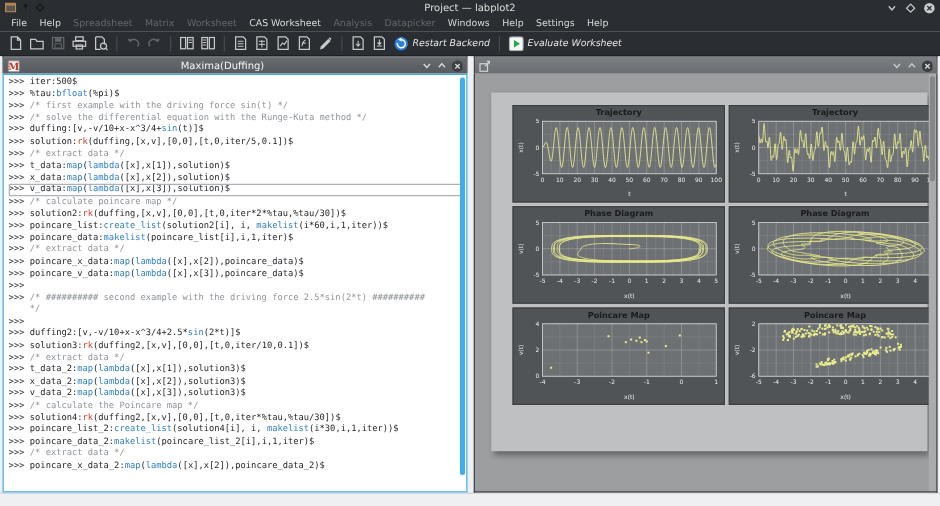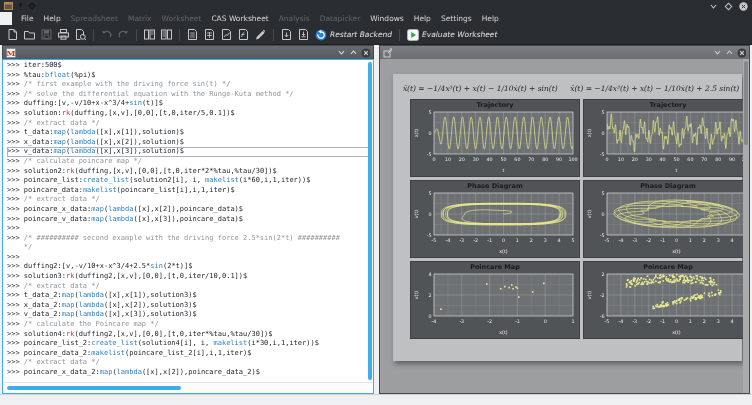--- a/index.html
+++ b/index.html
@@ -5,21 +5,21 @@
   html,body{margin:0;padding:0;}
   body{width:752px;height:405px;overflow:hidden;font-family:"DejaVu Sans",sans-serif;
        background:#eff0f1;-webkit-font-smoothing:antialiased;}
   
   .titlebar{height:12px;background:#2a2d31;display:flex;align-items:center;color:#dcdddd;
             font-size:8px;padding:0 4px;position:relative;}
   .titlebar .tb-left{display:flex;gap:4px;align-items:center;}
   .titlebar .tb-title{position:absolute;left:0;right:0;text-align:center;pointer-events:none;}
   .titlebar .tb-right{margin-left:auto;display:flex;gap:6px;align-items:center;}
   .menubar{height:13px;background:#2a2d31;display:flex;align-items:center;font-size:7.5px;
-           color:#d7d9da;padding-left:4px;margin-left:12px;}
+           color:#d7d9da;padding-left:4px;}
   .menu-item{padding:0 5px;cursor:default;}
   .menu-item.disabled{color:#63676b;}
   .toolbar{height:19px;background:#2a2d31;display:flex;align-items:center;padding-left:4px;
            border-bottom:1px solid #1e2124;}
   .tb-icon{width:15px;height:15px;display:inline-flex;align-items:center;justify-content:center;margin:0 1px;}
   .tb-sep{width:1px;height:12px;background:#46494d;margin:0 4px;}
   .tb-btn{display:flex;align-items:center;gap:3px;color:#e4e5e6;font-size:7.5px;margin:0 3px;font-style:italic;}
   
   .main{height:349px;display:flex;padding:0 2px;gap:5px;background:#eff0f1;}
   .panel{display:flex;flex-direction:column;height:100%;}
@@ -27,21 +27,21 @@
   .panel-right{flex:1;min-width:0;}
   .panel-header{height:14px;display:flex;align-items:center;padding:0 3px;font-size:8px;
                 border:1px solid #44484b;border-bottom:none;box-sizing:border-box;position:relative;}
   .panel-header.active{background:linear-gradient(#686c70,#565a5e);color:#f4f4f4;}
   .panel-header.inactive{background:linear-gradient(#7b7f83,#6a6e72);color:#aeb1b3;}
   .ph-title{position:absolute;left:20px;right:40px;text-align:center;white-space:nowrap;
             overflow:hidden;pointer-events:none;}
   .ph-buttons{margin-left:auto;display:flex;gap:3px;align-items:center;}
   .ph-btn{width:9px;height:9px;display:inline-flex;}
   
-  .console-wrap{flex:1;display:flex;flex-direction:column;border:1px solid #3daee9;
+  .console-wrap{flex:1;display:flex;border:1px solid #3daee9;
                 background:#ffffff;position:relative;min-height:0;box-sizing:border-box;}
   .console{flex:1;overflow:hidden;font-family:"DejaVu Sans Mono",monospace;font-size:7px;
            line-height:9.6px;padding:1px 3px 0 4px;white-space:pre;color:#1d2024;}
   .cline{height:9.6px;}
   .cline.boxed{outline:1px solid #aeb2b6;outline-offset:-1px;}
   .c-p{color:#2b2f33;}
   .c-n{color:#1d2024;}
   .c-f{color:#2e7fc1;}
   .c-r{color:#cf3a27;}
   .c-c{color:#90959a;}
@@ -83,20 +83,21 @@
           <path d="M3.5,0.5 L5.5,2.5 L4,4 L3.5,7.5 L3,4 L1.5,2.5 Z" fill="#17191b"></path>
         </svg>
     </span>
     <span>
       <svg width="8" height="8">
           <circle cx="4" cy="4" r="2.2" fill="none" stroke="#17191b" stroke-width="1.2"></circle>
           <path d="M4,0.4 V2 M4,6 V7.6 M0.4,4 H2 M6,4 H7.6" stroke="#17191b" stroke-width="1"></path>
         </svg>
     </span>
   </div>
+  <div class="tb-title">Project — labplot2</div>
   <div class="tb-right">
     <span class="ph-btn">
       <svg width="9" height="9">
           <path d="M2,3 L4.5,6 L7,3" fill="none" stroke="#c4c6c8" stroke-width="1.1"></path>
         </svg>
     </span>
     <span class="ph-btn">
       <svg width="9" height="9">
           <rect x="2.2" y="2.2" width="4.6" height="4.6" fill="none" stroke="#c4c6c8" stroke-width="1" transform="rotate(45 4.5 4.5)"></rect>
         </svg>
@@ -252,20 +253,21 @@
 <div class="main">
 
   <div class="panel panel-left">
     <div class="panel-header active">
       <span>
         <svg width="10" height="10">
             <rect x="0.5" y="0.5" width="9" height="9" rx="1" fill="#f2f2f2" stroke="#888"></rect>
             <text x="5" y="8" text-anchor="middle" font-size="8" font-family="DejaVu Serif,serif" font-weight="bold" fill="#c0392b">M</text>
           </svg>
       </span>
+      <span class="ph-title">Maxima(Duffing)</span>
       <span class="ph-buttons">
         <span class="ph-btn">
           <svg width="9" height="9">
               <path d="M2,3.2 L4.5,6 L7,3.2" fill="none" stroke="#dadbdc" stroke-width="1.1"></path>
             </svg>
         </span>
         <span class="ph-btn">
           <svg width="9" height="9">
               <path d="M2,5.8 L4.5,3 L7,5.8" fill="none" stroke="#dadbdc" stroke-width="1.1"></path>
             </svg>
@@ -311,24 +313,20 @@
         <span class="ph-btn">
           <svg width="10" height="10">
               <circle cx="5" cy="5" r="4.6" fill="#3a3e41"></circle>
               <path d="M3.2,3.2 L6.8,6.8 M6.8,3.2 L3.2,6.8" stroke="#d7d8d9" stroke-width="1.1"></path>
             </svg>
         </span>
       </span>
     </div>
     <div class="ws-outer">
       <div class="ws-page">
-        <div class="col-titles">
-          <div class="col-title">ẍ(t) = −1/4x³(t) + x(t) − 1/10ẋ(t) + sin(t)</div>
-          <div class="col-title">ẍ(t) = −1/4x³(t) + x(t) − 1/10ẋ(t) + 2.5 sin(t)</div>
-        </div>
         <div id="plots-grid">
             <div class="plot">
               <div class="plot-title">Trajectory</div>
               <svg width="166" height="64" class="plot-svg">
                 <rect x="22" y="2" width="139" height="42" fill="#6e7174"></rect>
                 <line x1="28.95" y1="2" x2="28.95" y2="44" stroke="rgba(255,255,255,0.16)" stroke-width="0.4"></line>
                 <line x1="42.849999999999994" y1="2" x2="42.849999999999994" y2="44" stroke="rgba(255,255,255,0.16)" stroke-width="0.4"></line>
                 <line x1="56.75" y1="2" x2="56.75" y2="44" stroke="rgba(255,255,255,0.16)" stroke-width="0.4"></line>
                 <line x1="70.65" y1="2" x2="70.65" y2="44" stroke="rgba(255,255,255,0.16)" stroke-width="0.4"></line>
                 <line x1="84.55000000000001" y1="2" x2="84.55000000000001" y2="44" stroke="rgba(255,255,255,0.16)" stroke-width="0.4"></line>

